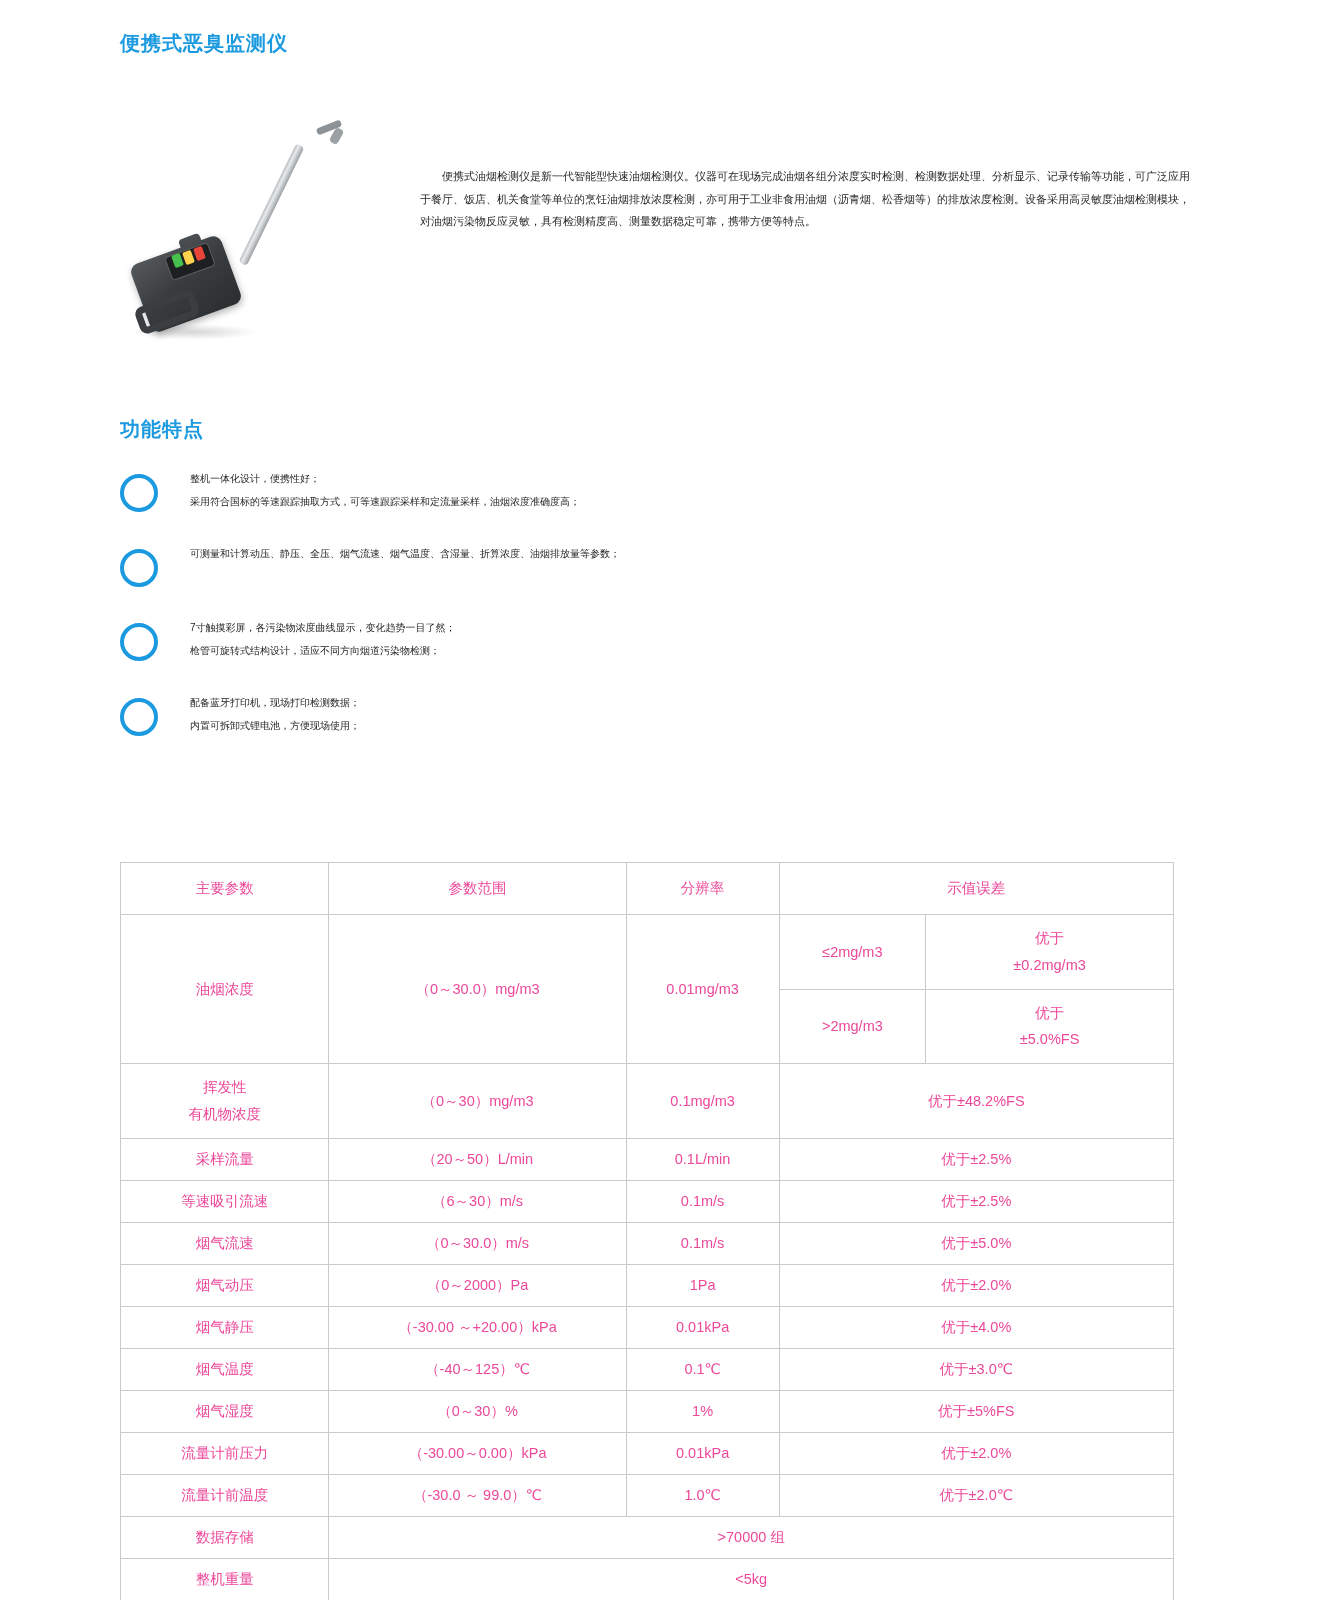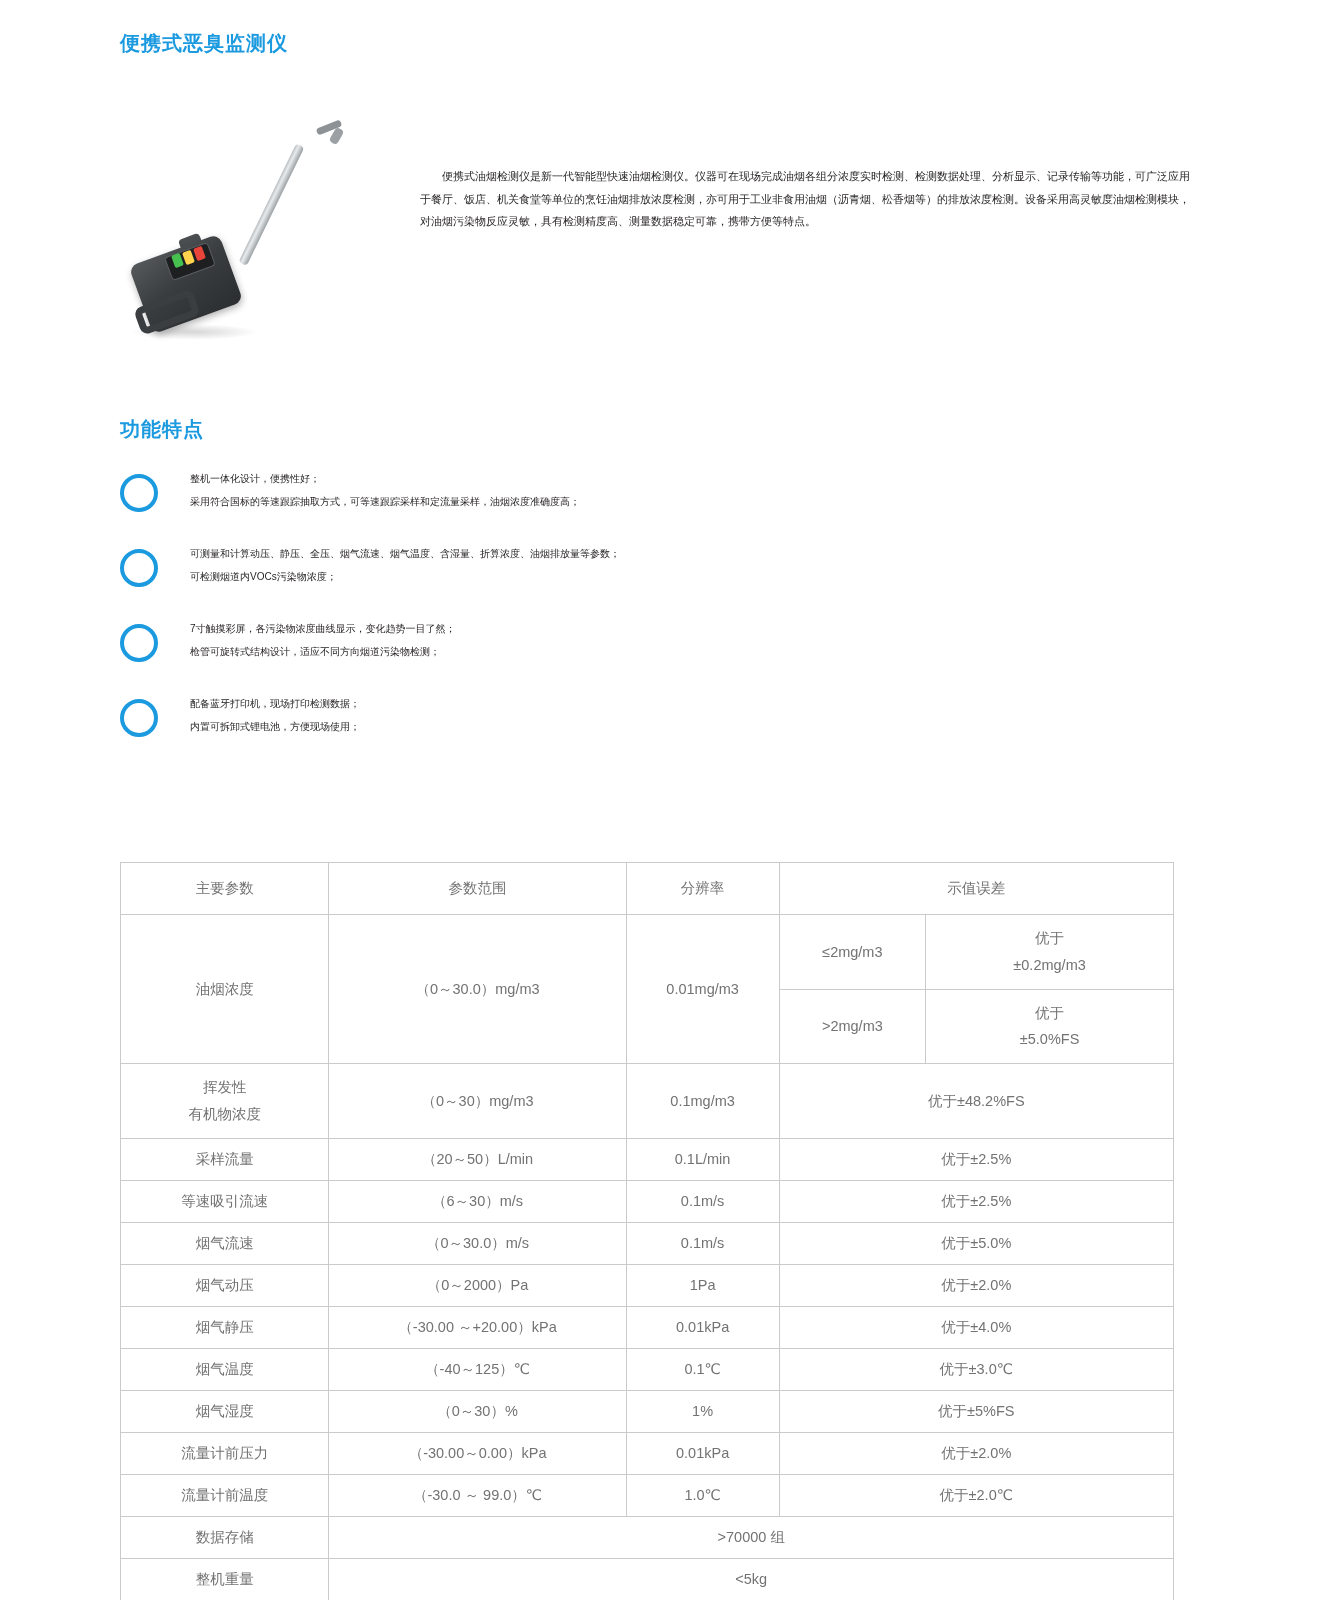--- a/index.html
+++ b/index.html
@@ -190,21 +190,21 @@
     width: 1054px;
     border-collapse: collapse;
     font-size: 14.5px;
   }
   table.spec td, table.spec th {
     border: 1px solid #c9cbcd;
     text-align: center;
     vertical-align: middle;
     padding: 10px 6px;
     font-weight: normal;
-    color: #737373;
+    color: #ec4899;
   }
   table.spec th { font-weight: normal; height: 52px; }
   .col1 { width: 222px; }
   .col2 { width: 314px; }
   .col3 { width: 158px; }
   .col4 { width: 152px; }
   .col5 { width: 260px; }
   .two-line { line-height: 1.85; }
   .tall { height: 74px; }
   .row-h { height: 42px; }
@@ -240,21 +240,20 @@
       <div class="bullet"></div>
       <div class="feature-lines">
         <div>整机一体化设计，便携性好；</div>
         <div>采用符合国标的等速跟踪抽取方式，可等速跟踪采样和定流量采样，油烟浓度准确度高；</div>
       </div>
     </div>
     <div class="feature-row">
       <div class="bullet"></div>
       <div class="feature-lines">
         <div>可测量和计算动压、静压、全压、烟气流速、烟气温度、含湿量、折算浓度、油烟排放量等参数；</div>
-        <div>可检测烟道内VOCs污染物浓度；</div>
       </div>
     </div>
     <div class="feature-row">
       <div class="bullet"></div>
       <div class="feature-lines">
         <div>7寸触摸彩屏，各污染物浓度曲线显示，变化趋势一目了然；</div>
         <div>枪管可旋转式结构设计，适应不同方向烟道污染物检测；</div>
       </div>
     </div>
     <div class="feature-row">

